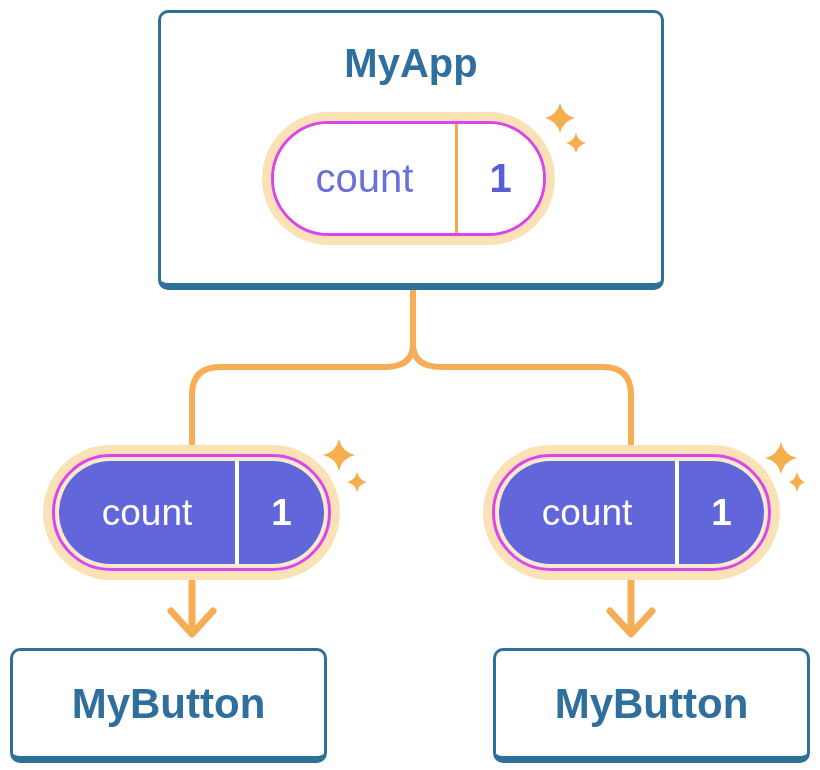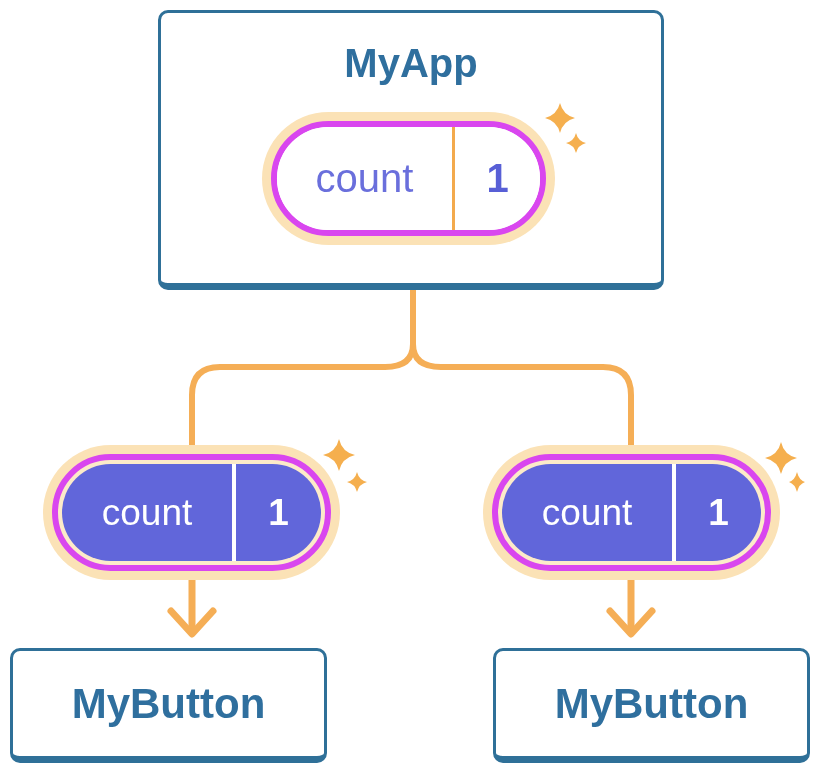--- a/index.html
+++ b/index.html
@@ -22,21 +22,21 @@
     font-size:42px;font-weight:bold;color:#2F6F9E;
   }
   #btn-card-left{left:10px;top:648px;width:317px;height:115px;}
   #btn-card-right{left:493px;top:648px;width:317px;height:115px;}
   
   .pill{
     position:absolute;border-radius:999px;background:#FBE2B6;
     padding:9px;box-sizing:border-box;z-index:1;
   }
   .pill-ring{
-    height:100%;box-sizing:border-box;border:6px solid #d946ef;
+    height:100%;box-sizing:border-box;border:3px solid #d946ef;
     border-radius:999px;background:#fff;
   }
   .pill-filled .pill-ring{background:#FCEBC9;padding:4px;}
   .pill-body{
     height:100%;box-sizing:border-box;border-radius:999px;overflow:hidden;
     display:flex;align-items:center;background:#fff;
   }
   .pill-filled .pill-body{background:#6166DA;}
   .pill-label{flex:1;text-align:center;}
   .pill-divider{align-self:stretch;flex:0 0 auto;}

